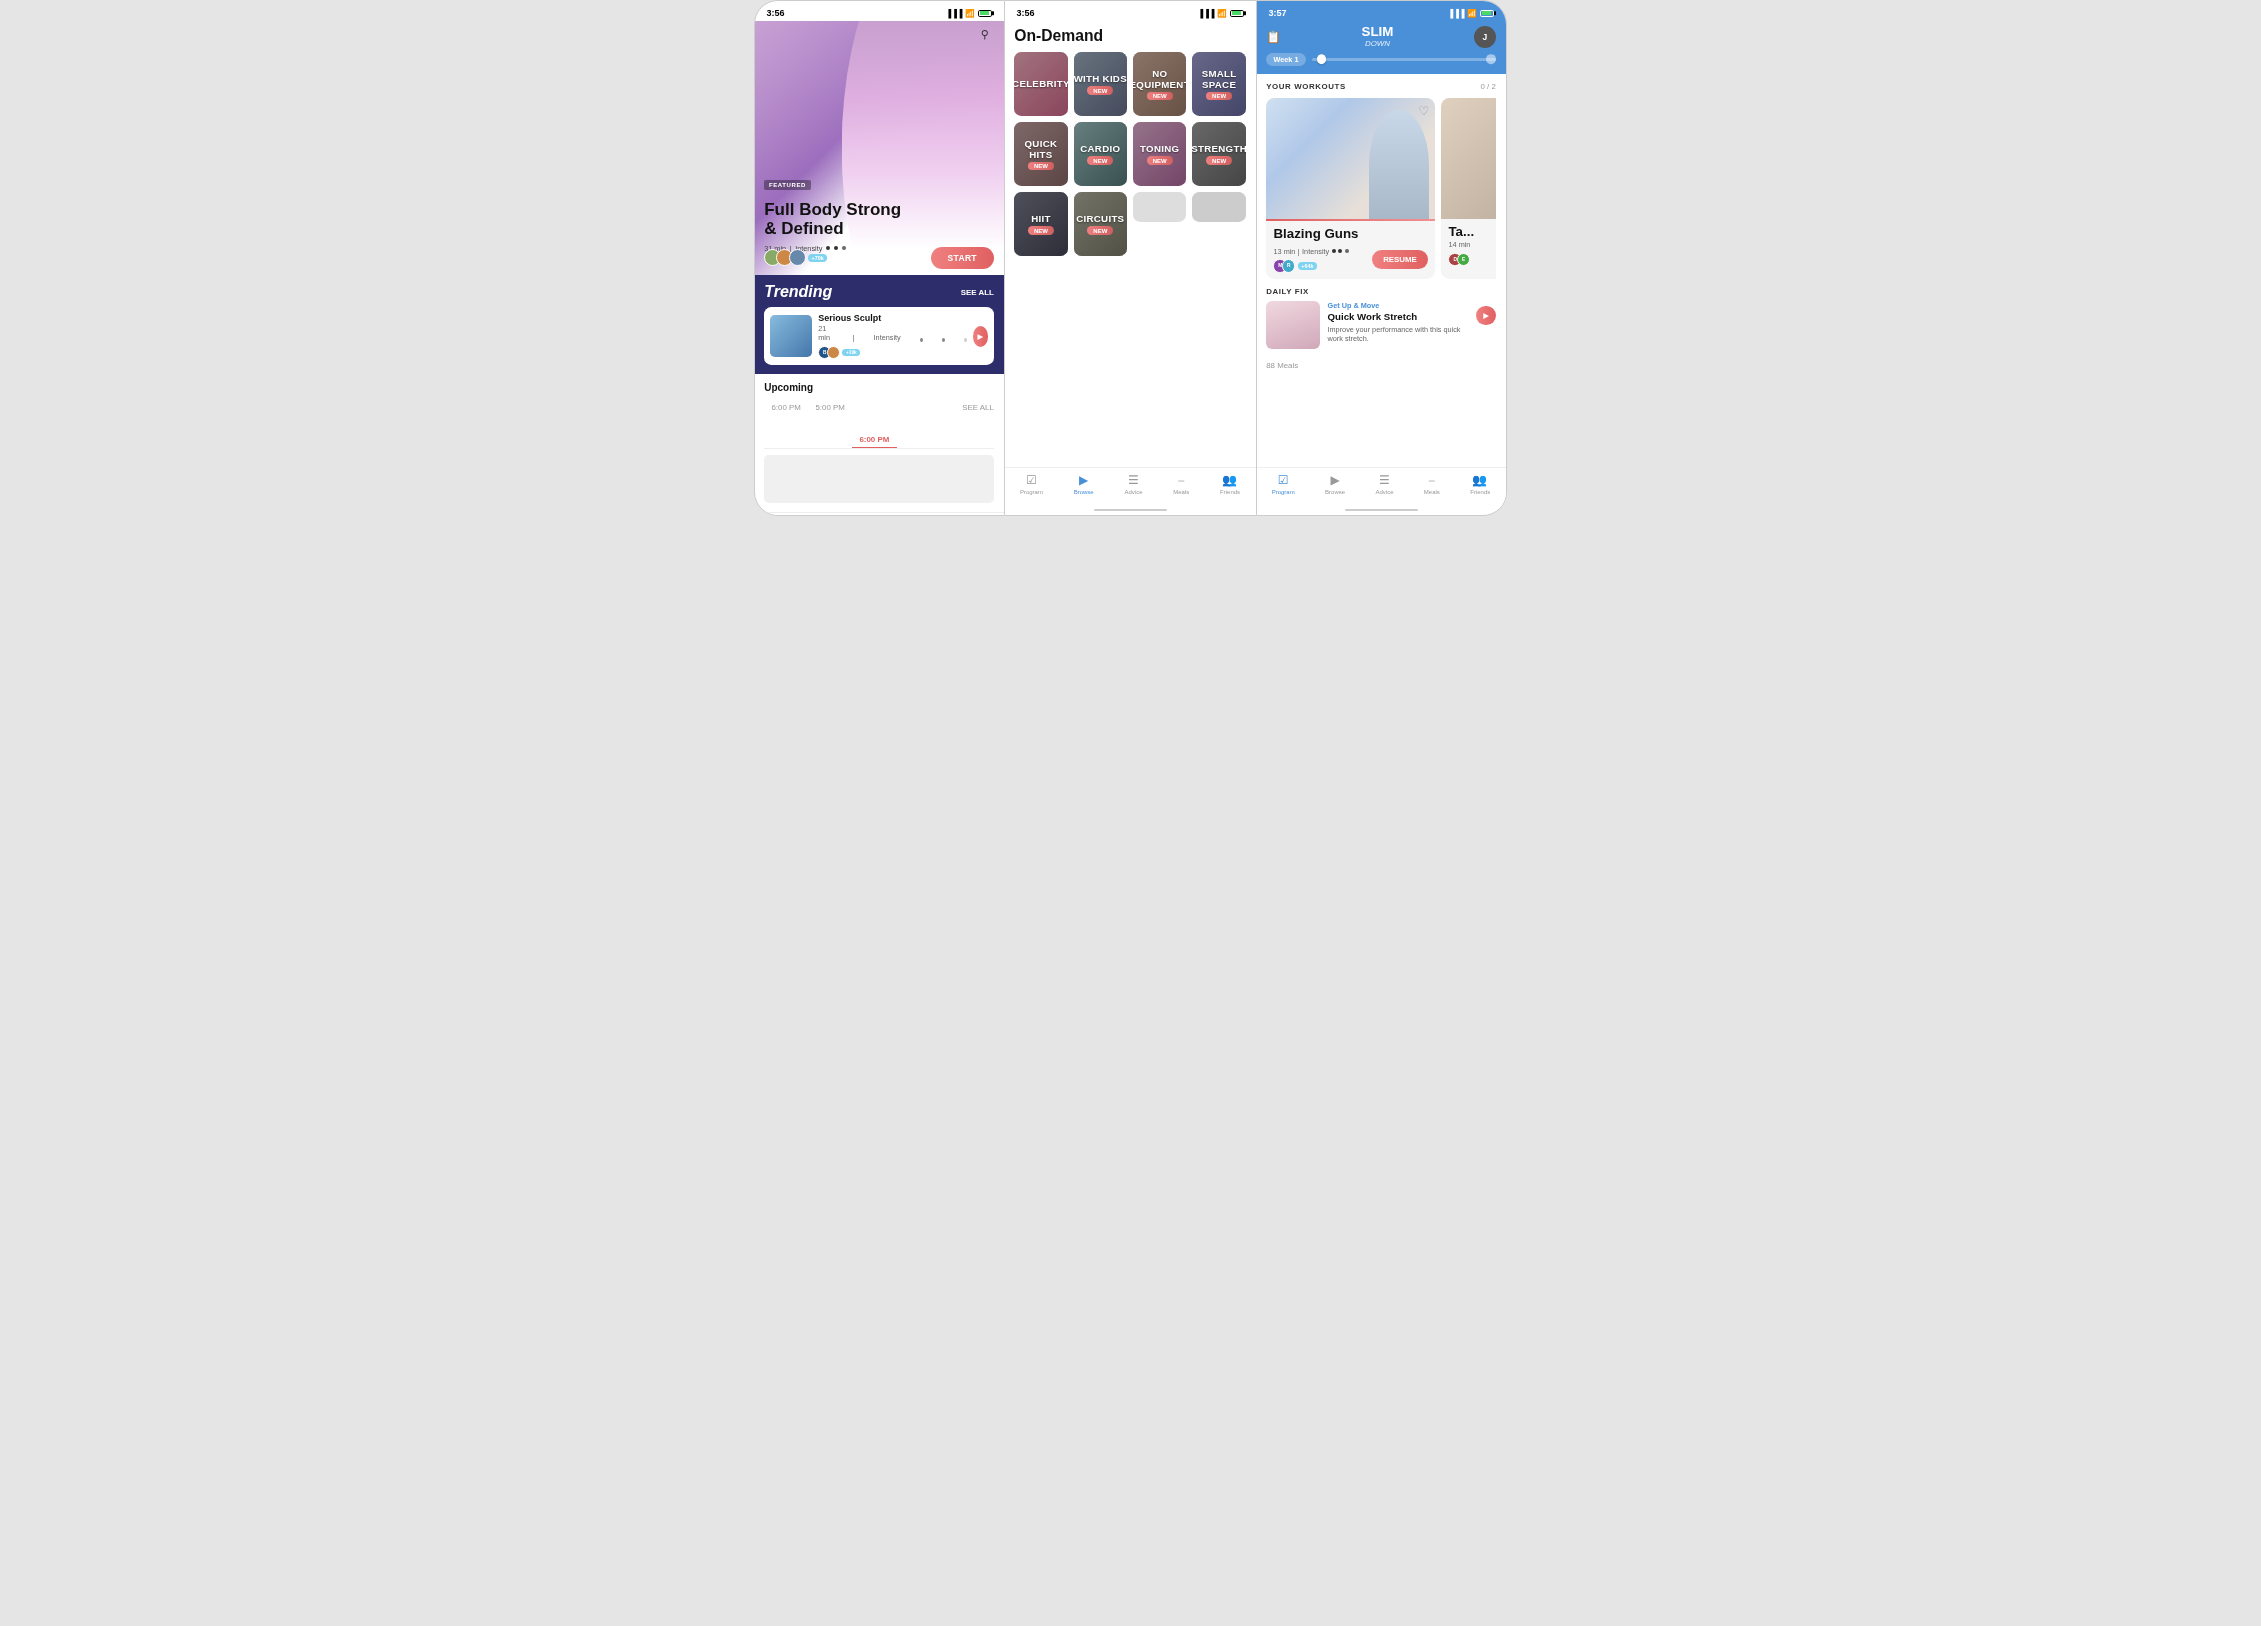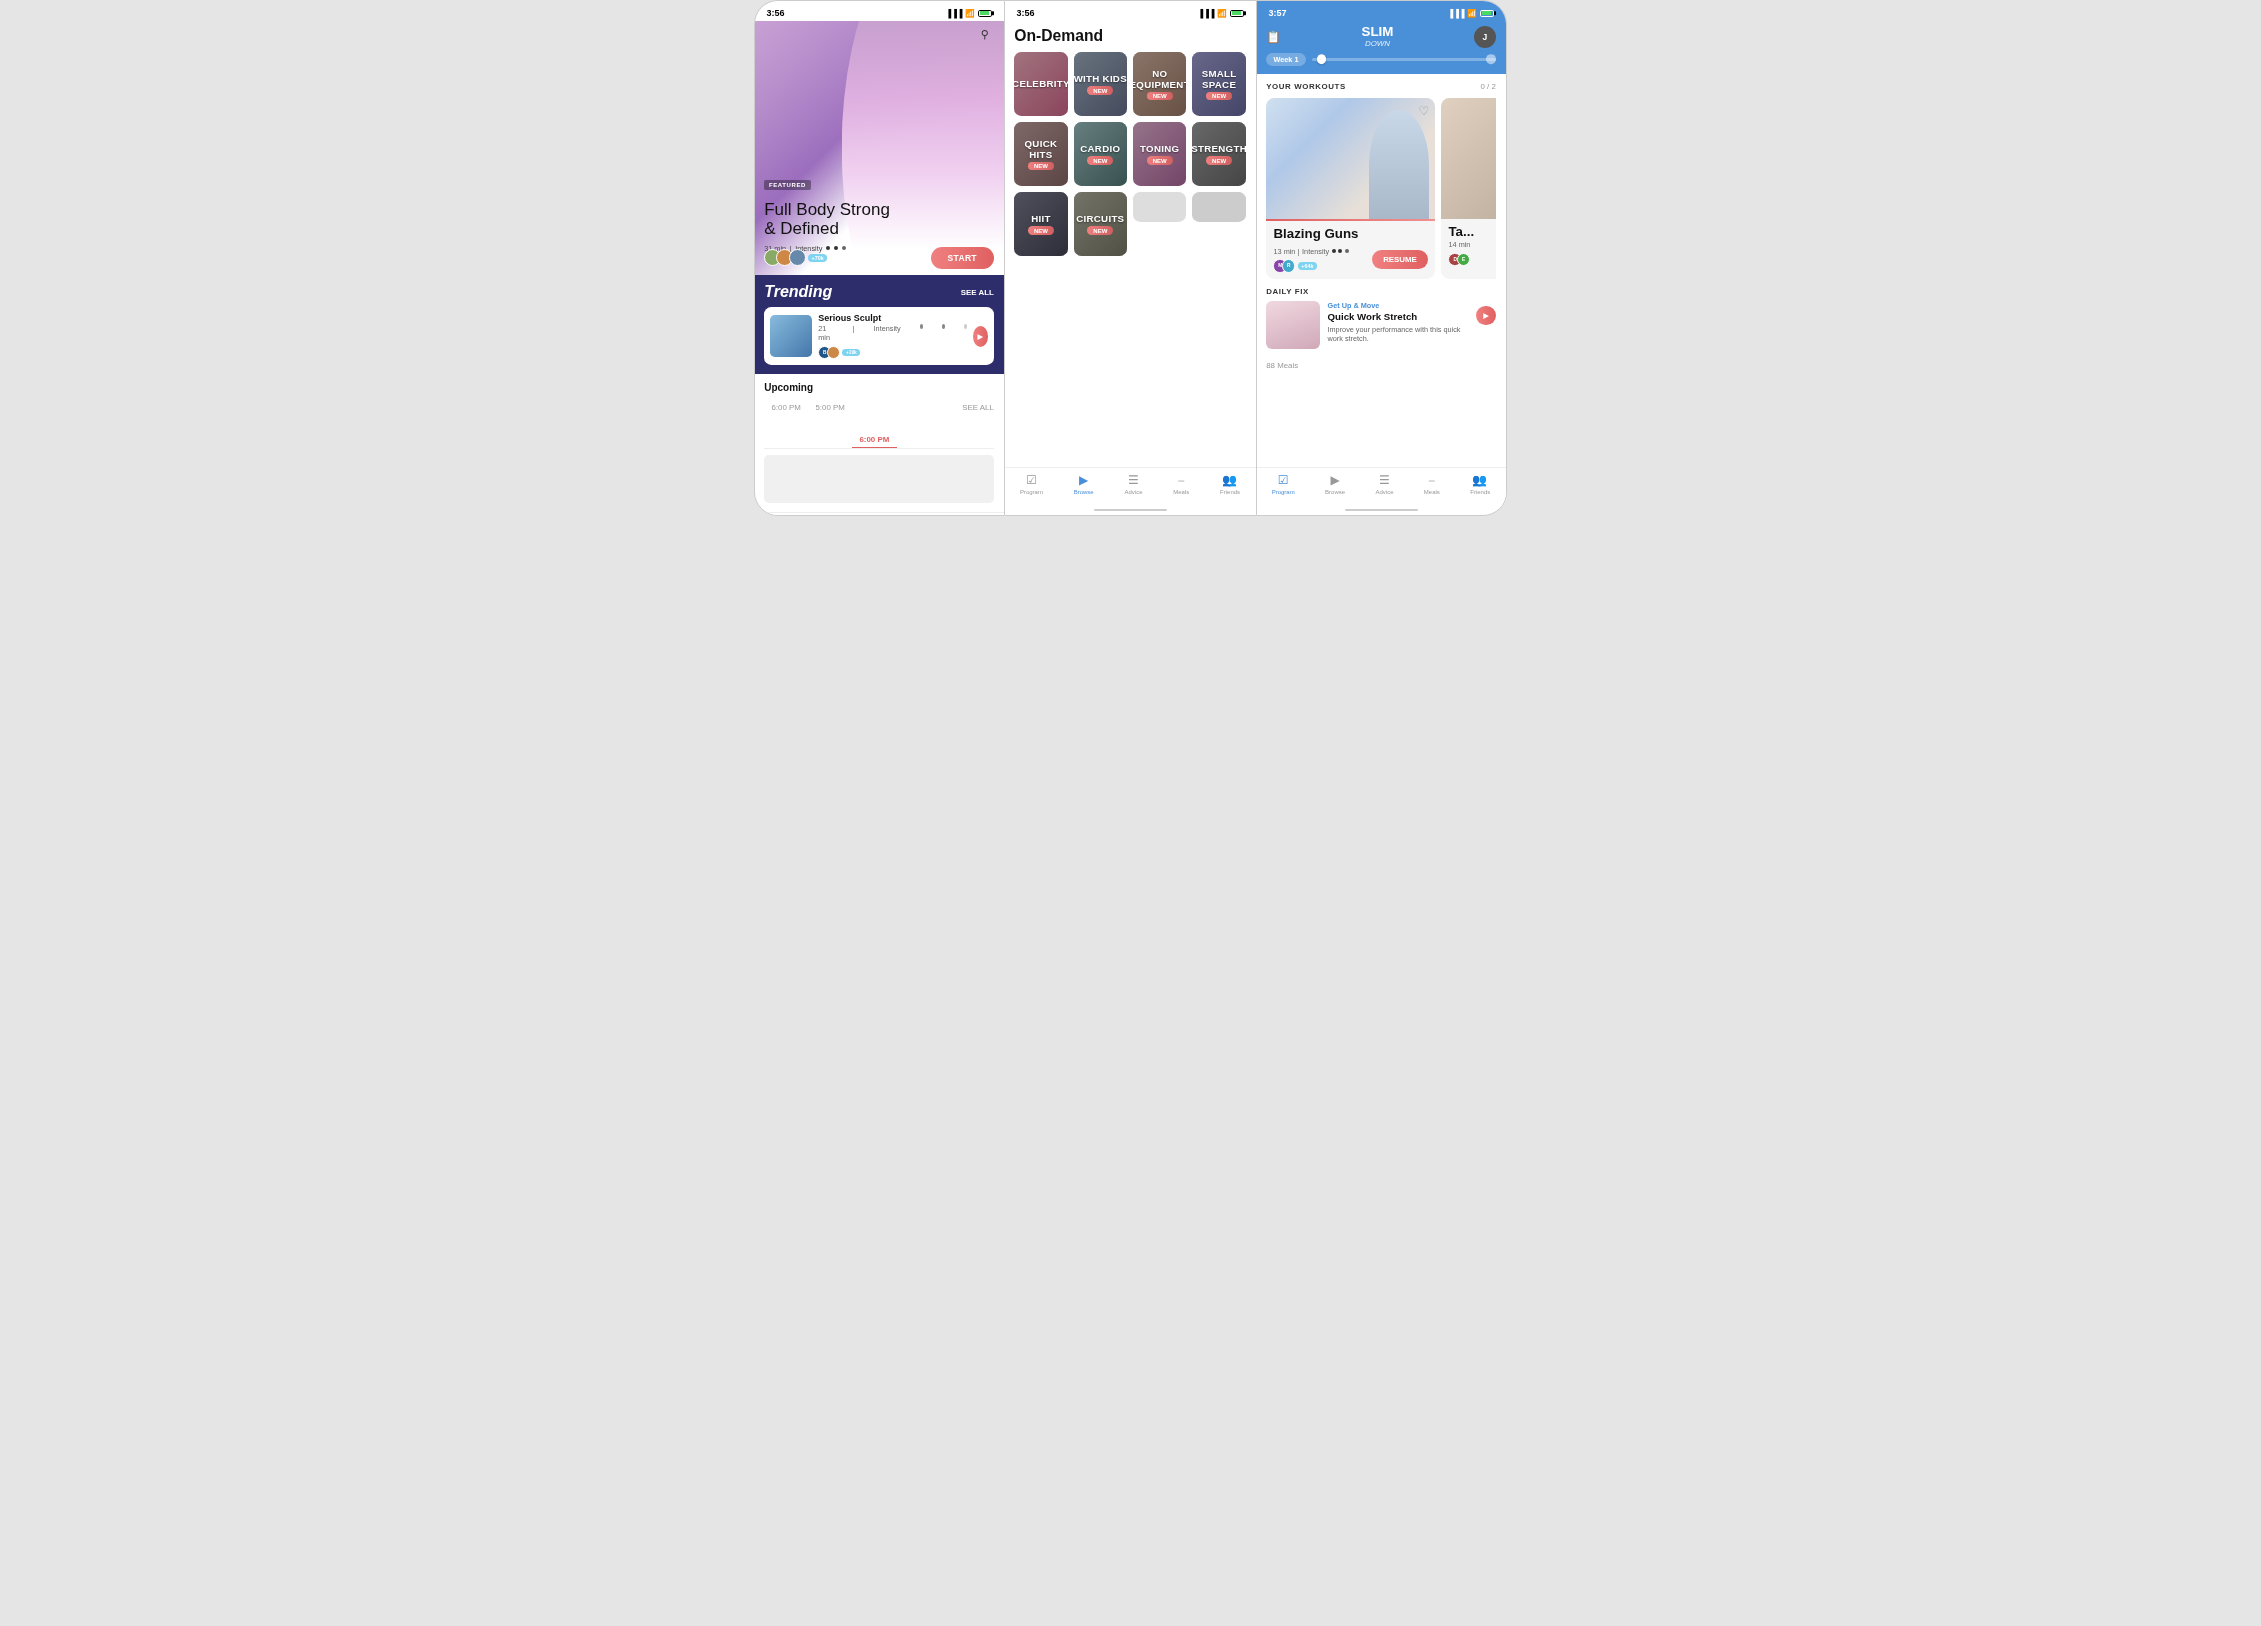--- a/index.html
+++ b/index.html
@@ -81,21 +81,21 @@
       font-size: 11px; color: #333;
     }
     .hero-featured-badge {
       position: absolute; bottom: 85px; left: 9.7px;
       background: rgba(0,0,0,0.35); color: #fff;
       font-size: 6px; font-weight: 600; letter-spacing: 0.6px;
       padding: 1.8px 4.8px; border-radius: 1.8px;
     }
     .hero-title {
       position: absolute; bottom: 36px; left: 9.7px; right: 26px;
-      font-size: 17px; font-weight: 400; color: #111; line-height: 1.1;
+      font-size: 17px; font-weight: 700; color: #111; line-height: 1.1;
     }
     .hero-meta {
       position: absolute; bottom: 22px; left: 9.7px;
       font-size: 7.3px; color: #444; display: flex; align-items: center; gap: 3.6px;
     }
     .intensity-dot {
       width: 4.2px; height: 4.2px; border-radius: 50%; background: #666; display: inline-block;
     }
     .intensity-dot.active { background: #333; }
     .hero-bottom {
@@ -137,21 +137,21 @@
       display: flex; align-items: center; gap: 6px;
     }
     .trending-thumb {
       width: 42px; height: 42px; border-radius: 4.8px; flex-shrink: 0;
       background: linear-gradient(135deg, #88ccee, #5599bb);
       display: flex; align-items: center; justify-content: center;
       overflow: hidden;
     }
     .trending-info { flex: 1; }
     .trending-name { font-size: 9px; font-weight: 700; color: #111; }
-    .trending-meta { font-size: 7.3px; color: #666; margin-top: 1.2px; display: flex; align-items: flex-start; gap: 19px; }
+    .trending-meta { font-size: 7.3px; color: #666; margin-top: 1.2px; display: flex; align-items: flex-end; gap: 19px; }
     .trending-avatars { display: flex; align-items: center; margin-top: 3.6px; }
     .play-btn {
       width: 20.6px; height: 20.6px; border-radius: 50%;
       background: linear-gradient(to right, #f08080, #e06060);
       display: flex; align-items: center; justify-content: center;
       color: #fff; font-size: 7.3px;
     }
 
     
     .upcoming-section { padding: 8.5px 9.7px; flex-shrink: 0; }

